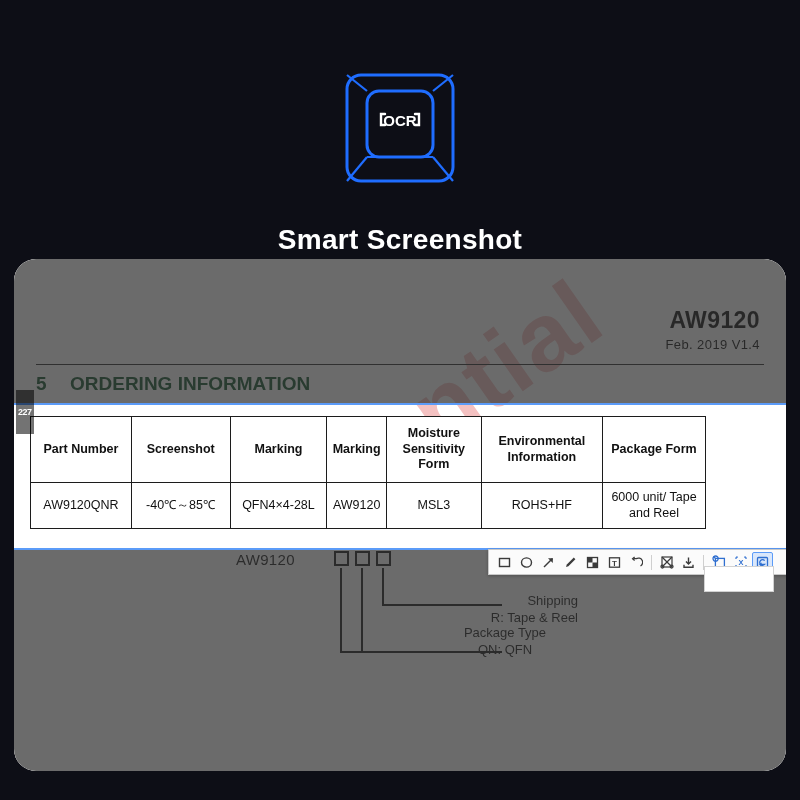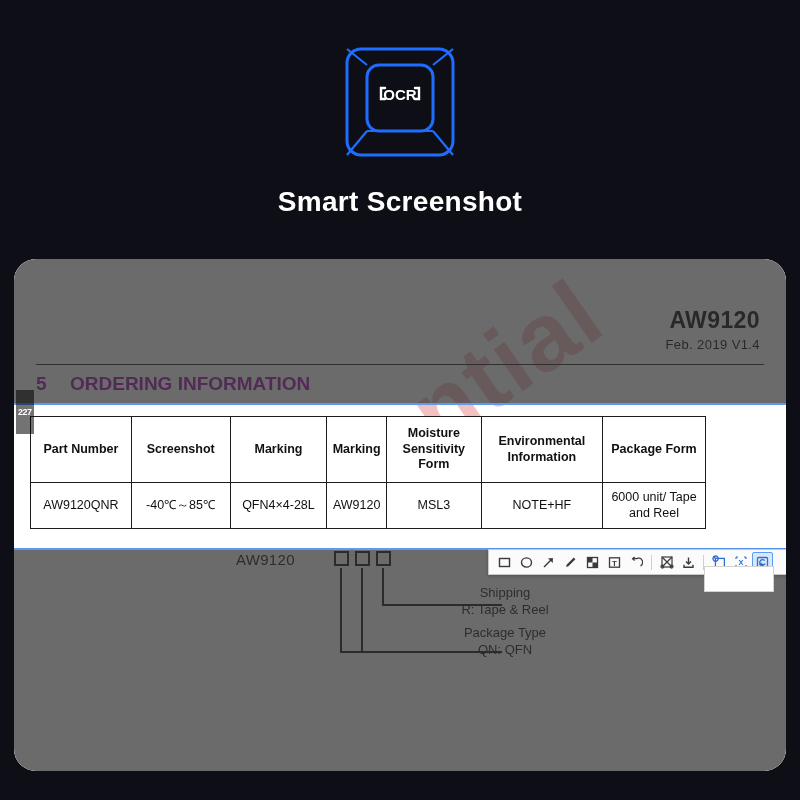--- a/index.html
+++ b/index.html
@@ -19,34 +19,35 @@
 
   
   .hero {
     position: absolute;
     left: 0; top: 0;
     width: 800px;
     height: 256px;
     display: flex;
     flex-direction: column;
     align-items: center;
-    justify-content: flex-start;
+    justify-content: flex-end;
+    gap: 20px;
   }
 
   .logo-wrap {
     margin-top: 42px;
     width: 120px;
     height: 120px;
     display: flex;
     align-items: center;
     justify-content: center;
   }
 
   .app-title {
-    margin-top: 24px;
+    margin-top: 16px;
     color: #ffffff;
     font-size: 28px;
     font-weight: bold;
     letter-spacing: 0.3px;
   }
 
   
   .card {
     position: absolute;
     left: 14px;
@@ -105,21 +106,21 @@
     left: 22px;
     right: 22px;
     top: 105px;
     height: 1px;
     background: #2b2b2b;
   }
 
   .sec-head {
     position: absolute;
     font-weight: bold;
-    color: #a21caf;
+    color: #14532d;
     white-space: nowrap;
   }
   .sec-head .num { display: inline-block; width: 34px; }
   .sec-5 { left: 22px; top: 114px; font-size: 19px; }
   .sec-6 { left: 22px; top: 413px; font-size: 19px; }
   .sec-note { font-size: 11px; vertical-align: super; }
 
   
   .decode {
     position: absolute;
@@ -306,41 +307,41 @@
           <th style="width:100px">Package Form</th>
         </tr>
       </thead>
       <tbody>
         <tr>
           <td>AW9120QNR</td>
           <td>-40℃～85℃</td>
           <td>QFN4×4-28L</td>
           <td>AW9120</td>
           <td>MSL3</td>
-          <td>NOTE+HF</td>
+          <td>ROHS+HF</td>
           <td>6000 unit/ Tape and Reel</td>
         </tr>
       </tbody>
     </table>
 
     <div class="decode">
       <div class="decode-base">AW9120</div>
 
       <div class="decode-box db1"></div>
       <div class="decode-box db2"></div>
       <div class="decode-box db3"></div>
 
       <div class="lead" style="left:146px; top:19px; width:2px; height:36px;"></div>
       <div class="lead" style="left:146px; top:55px; width:120px; height:2px;"></div>
 
       <div class="lead" style="left:104px; top:19px; width:2px; height:85px;"></div>
       <div class="lead" style="left:125px; top:19px; width:2px; height:85px;"></div>
       <div class="lead" style="left:104px; top:102px; width:162px; height:2px;"></div>
 
-      <div class="decode-label" style="left:196px; top:36px; width:146px;">
+      <div class="decode-label" style="left:196px; top:44px; width:146px;text-align:right;">
         <div>Shipping</div>
         <div>R: Tape &amp; Reel</div>
       </div>
 
       <div class="decode-label" style="left:196px; top:76px; width:146px;">
         <div>Package Type</div>
         <div>QN: QFN</div>
       </div>
     </div>
 

